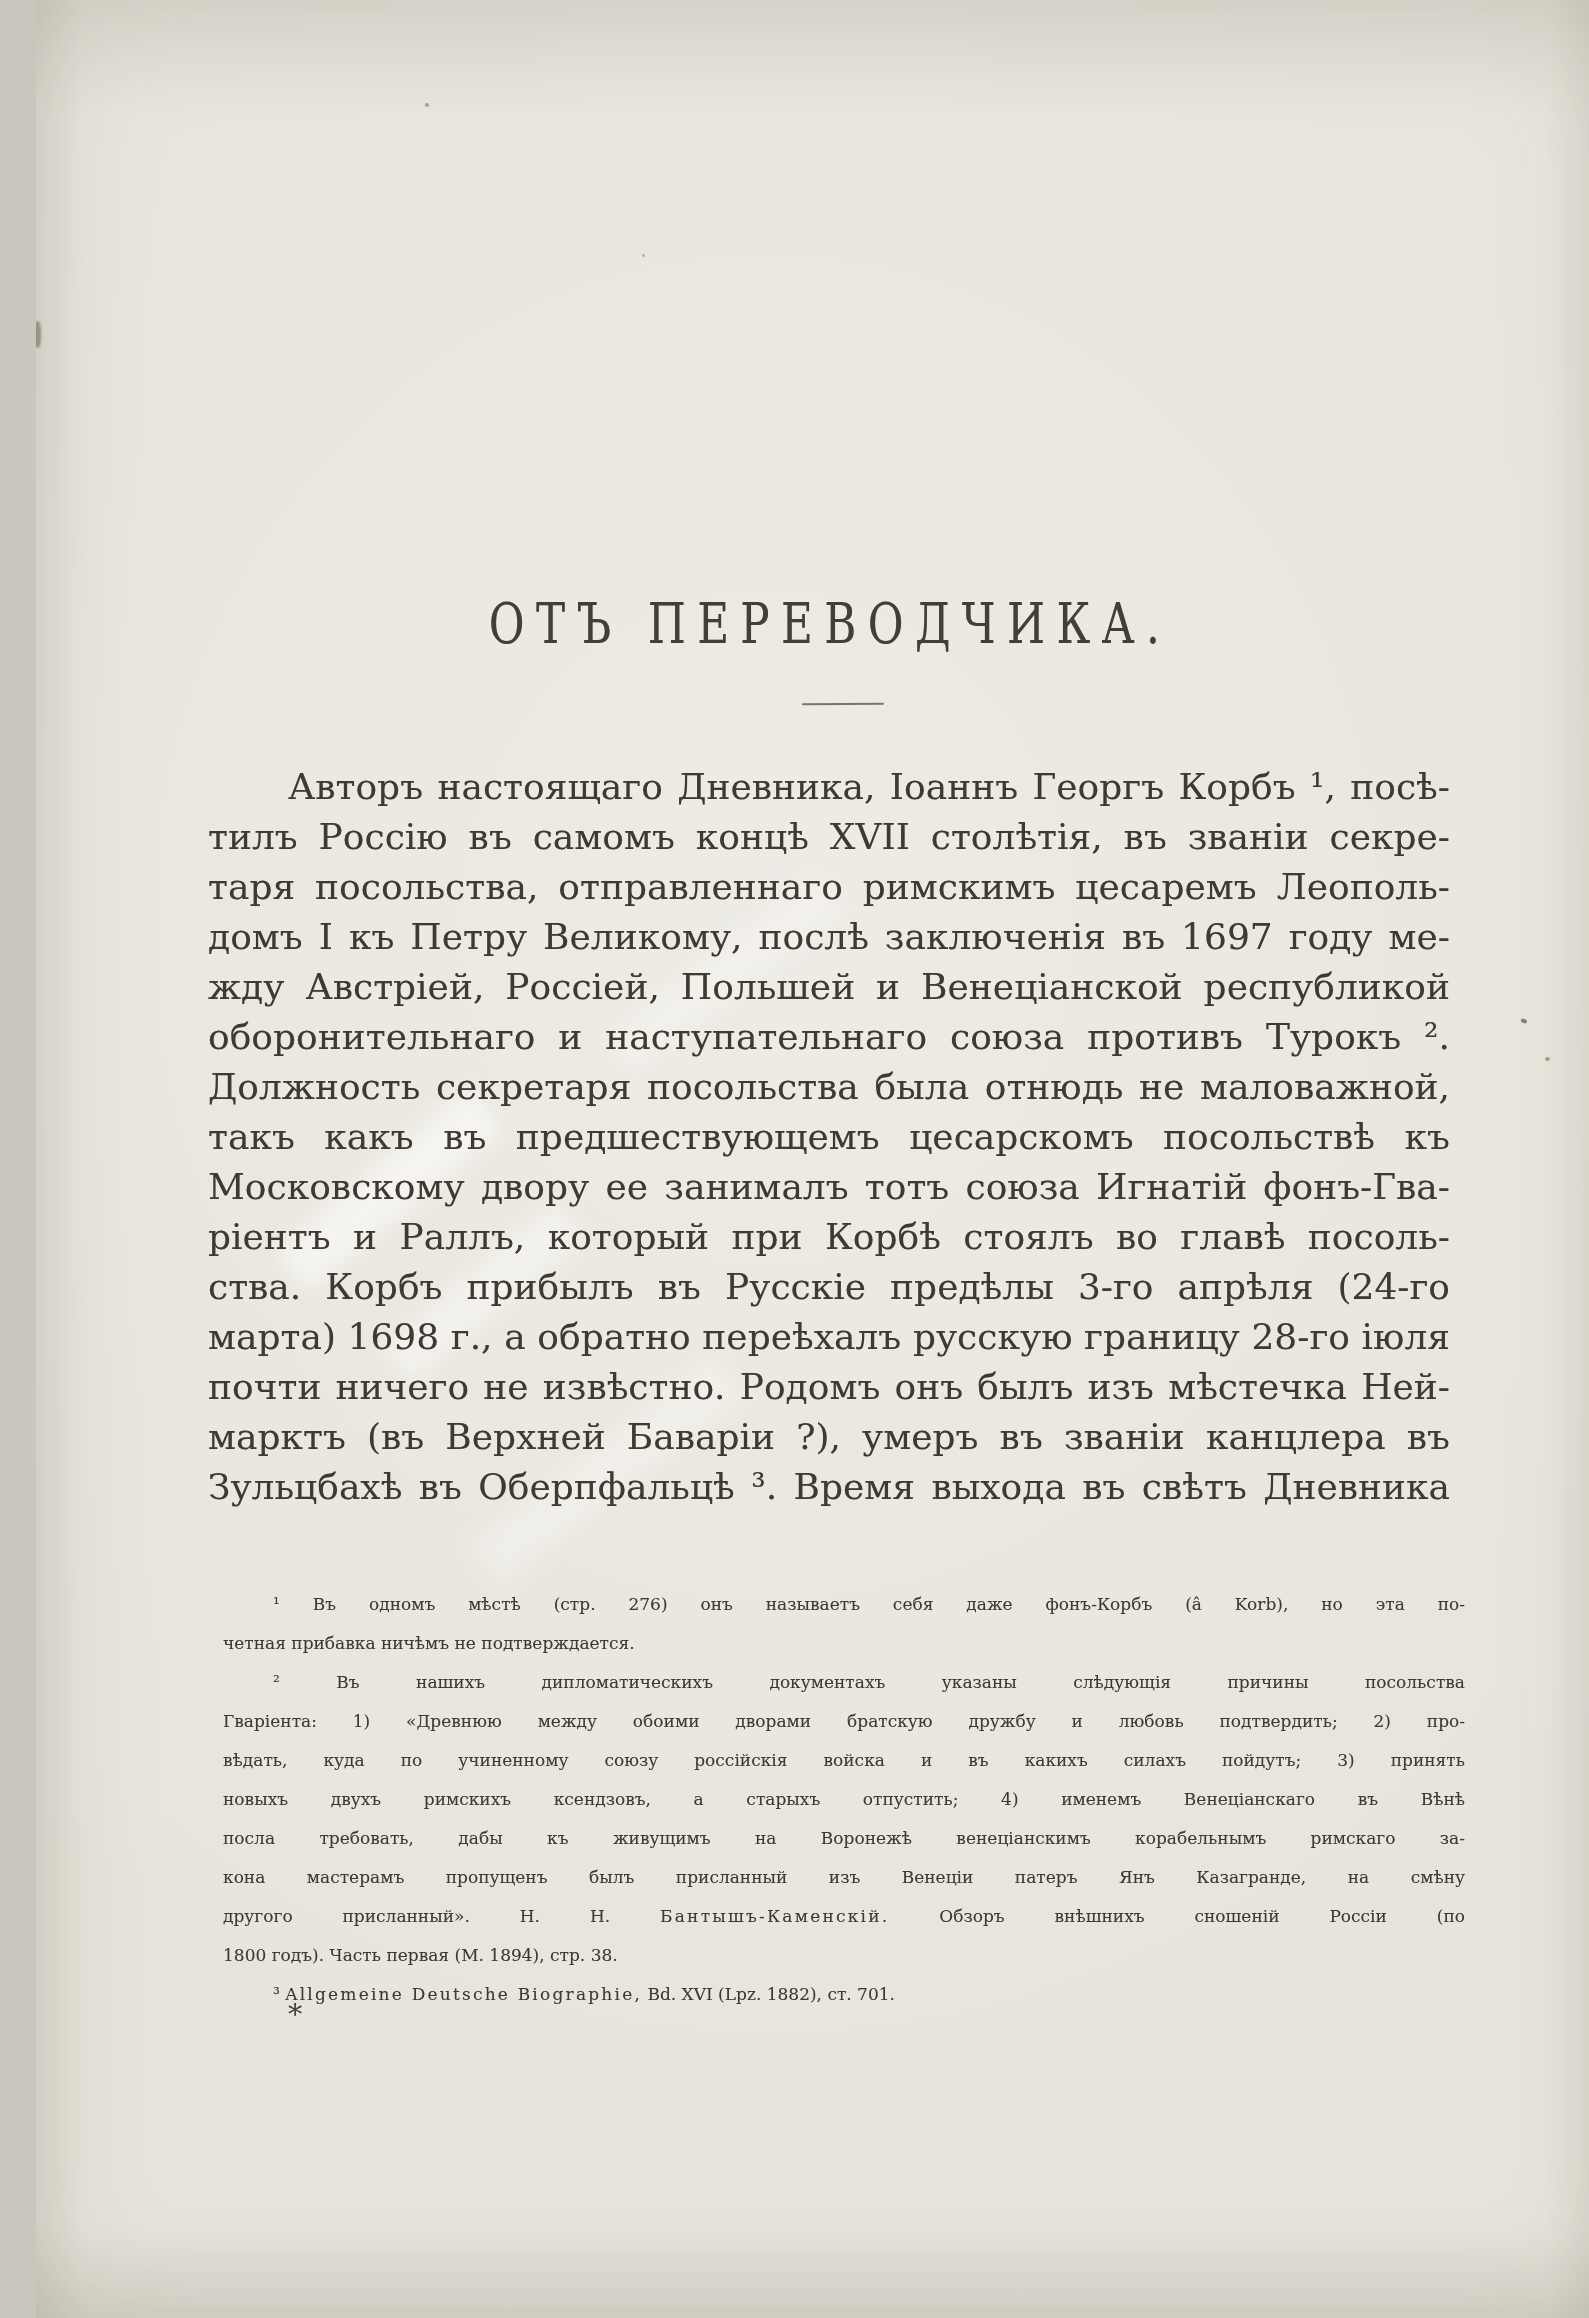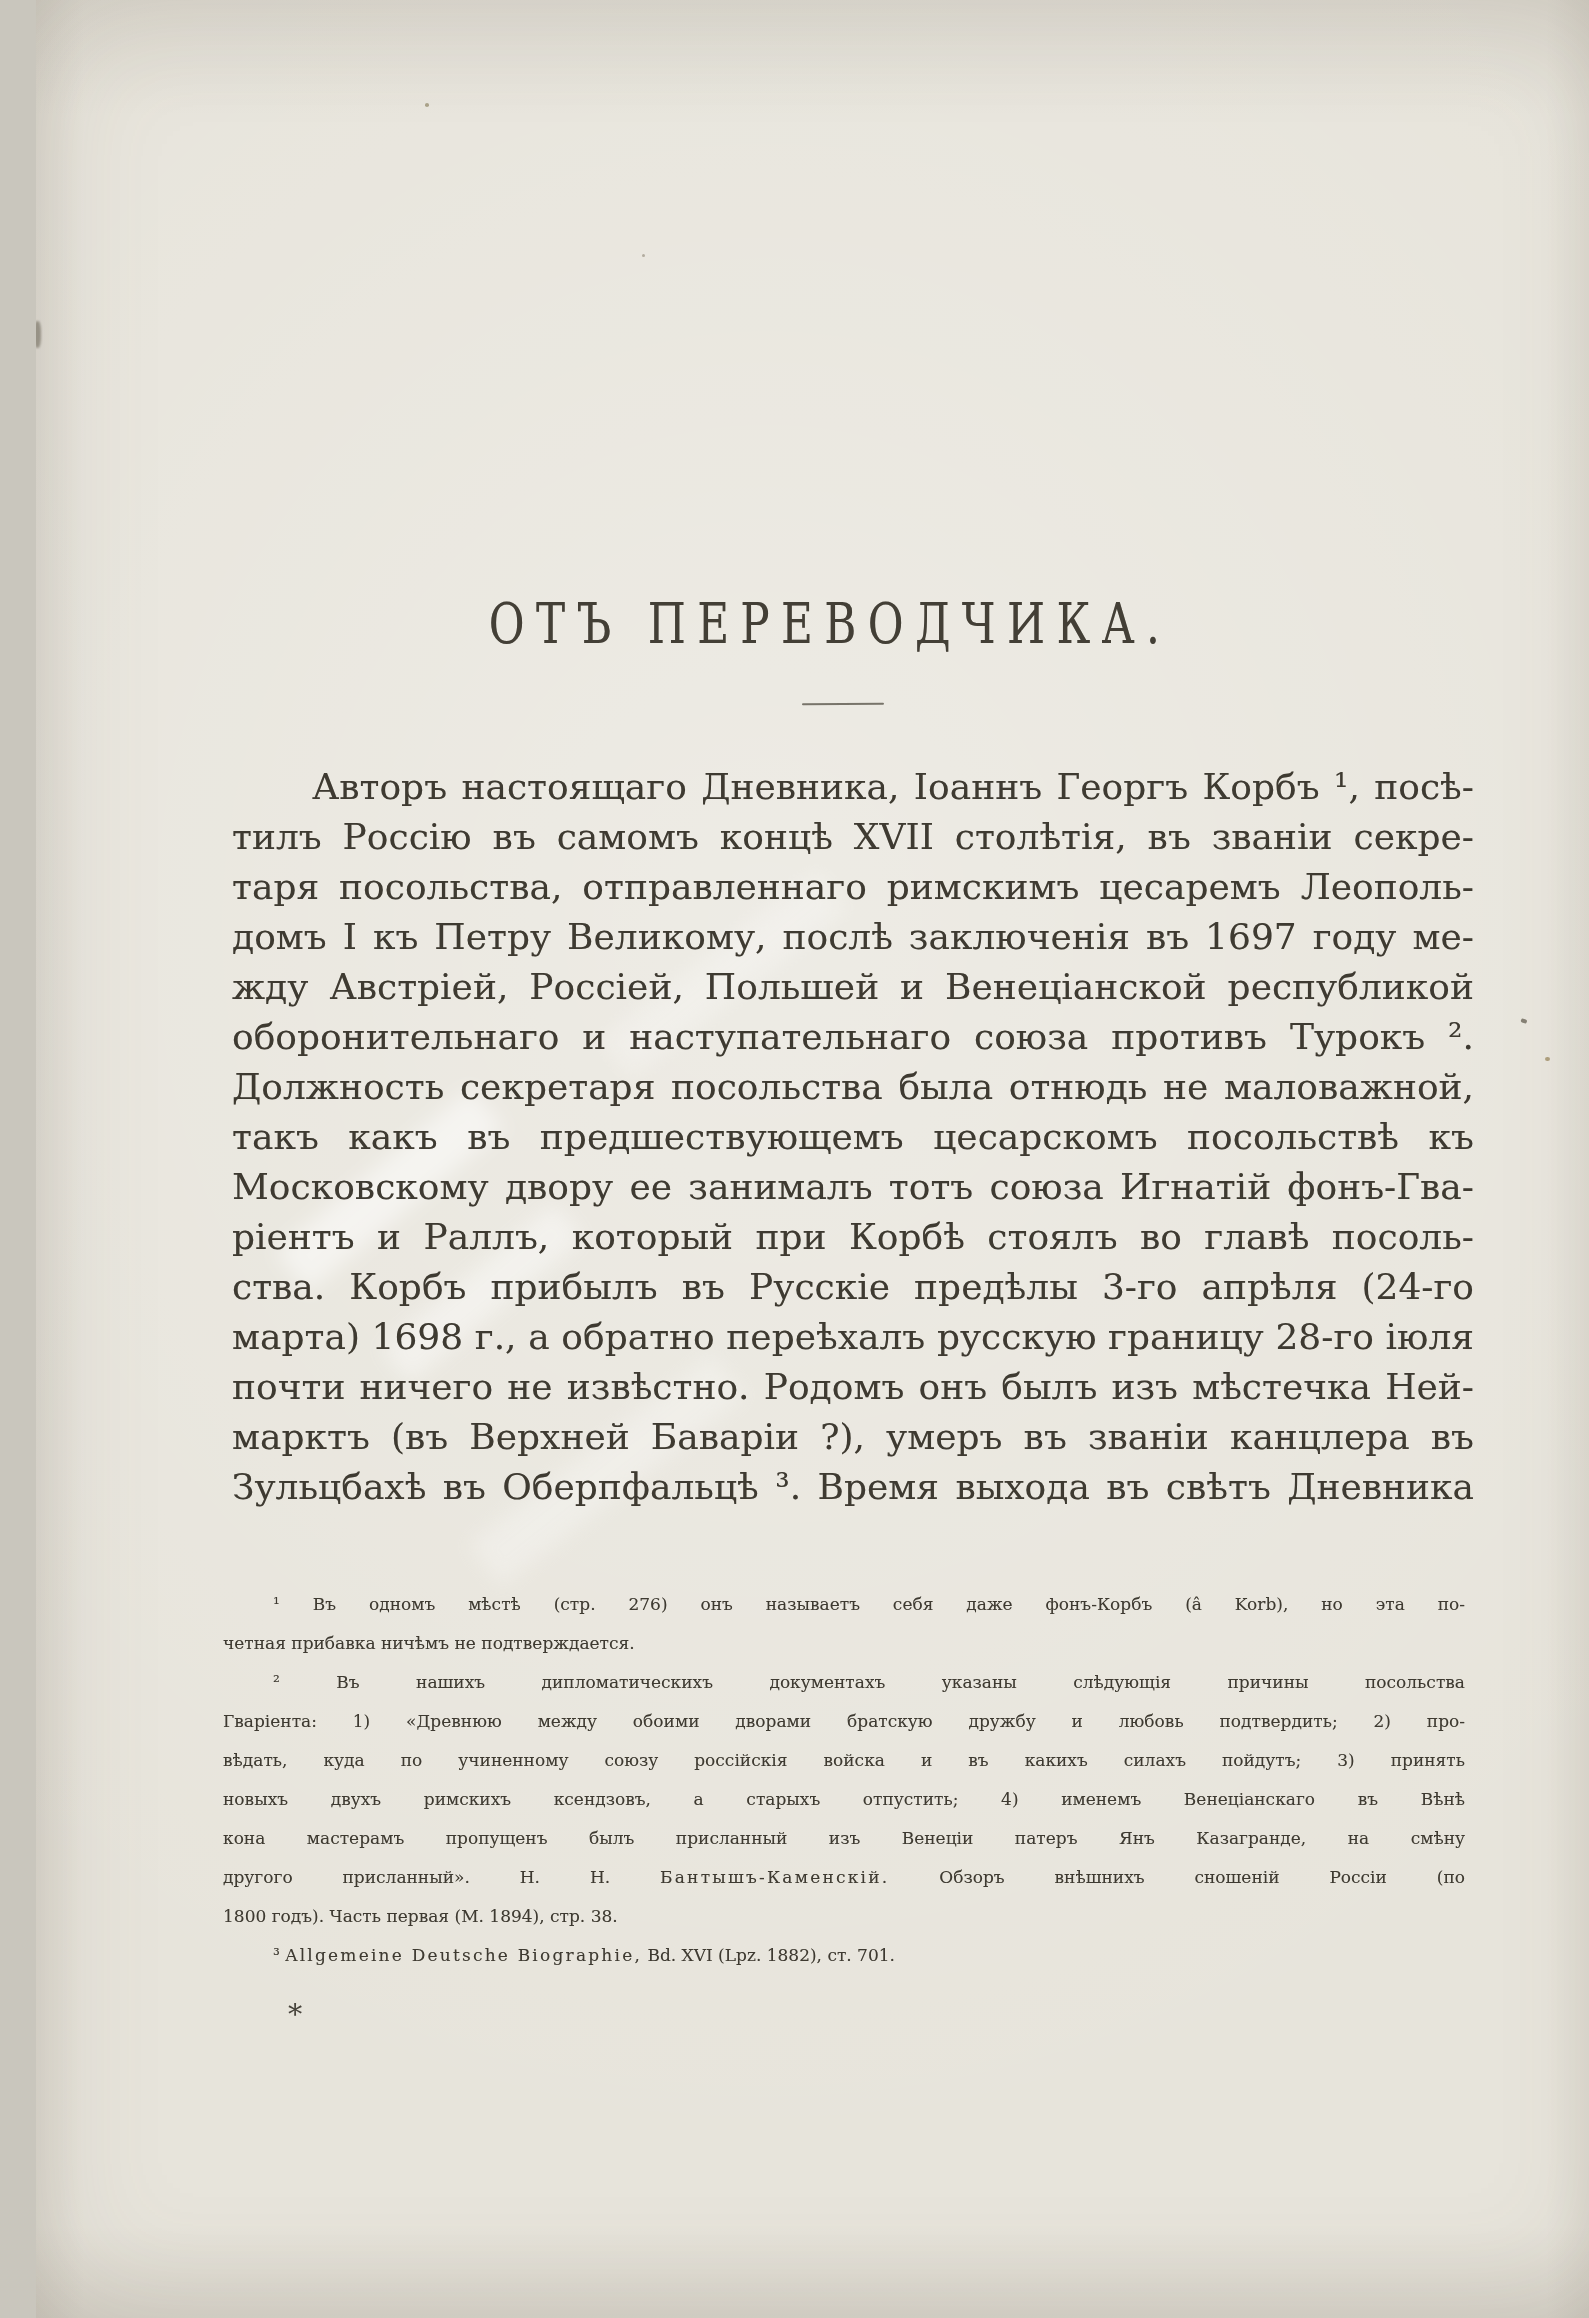--- a/index.html
+++ b/index.html
@@ -25,21 +25,21 @@
     transform:scaleX(0.78);
     color:#433f36;
     text-shadow:0 0 0.6px rgba(62,58,49,0.35);
     white-space:nowrap;
   }
   .title-rule{
     position:absolute;top:703px;left:766px;width:82px;height:2.4px;
     background:#4b463c;opacity:.72;border-radius:1.2px;transform:rotate(-0.4deg);
   }
   .body-text{
-    position:absolute;left:196px;top:762px;width:1242px;
+    position:absolute;left:172px;top:762px;width:1242px;
     font-size:36px;
     text-shadow:0 0 0.6px rgba(62,58,49,0.30);
   }
   .body-line{
     height:50px;line-height:50px;
     text-align:justify;text-align-last:justify;
     overflow:visible;white-space:nowrap;
     white-space:normal;
   }
   .footnotes{
@@ -102,20 +102,21 @@
       <div class="body-line"><span>Зульцбахѣ въ Оберпфальцѣ ³. Время выхода въ свѣтъ Дневника</span></div>
     </div>
 
   <div class="footnotes">
       <div class="fn-line indent"><span>¹ Въ одномъ мѣстѣ (стр. 276) онъ называетъ себя даже фонъ-Корбъ (â Korb), но эта по-</span></div>
       <div class="fn-line no-just"><span>четная прибавка ничѣмъ не подтверждается.</span></div>
       <div class="fn-line indent"><span>² Въ нашихъ дипломатическихъ документахъ указаны слѣдующія причины посольства</span></div>
       <div class="fn-line"><span>Гваріента: 1) «Древнюю между обоими дворами братскую дружбу и любовь подтвердить; 2) про-</span></div>
       <div class="fn-line"><span>вѣдать, куда по учиненному союзу россійскія войска и въ какихъ силахъ пойдутъ; 3) принять</span></div>
       <div class="fn-line"><span>новыхъ двухъ римскихъ ксендзовъ, а старыхъ отпустить; 4) именемъ Венеціанскаго въ Вѣнѣ</span></div>
+      <div class="fn-line"><span>посла требовать, дабы къ живущимъ на Воронежѣ венеціанскимъ корабельнымъ римскаго за-</span></div>
       <div class="fn-line"><span>кона мастерамъ пропущенъ былъ присланный изъ Венеціи патеръ Янъ Казагранде, на смѣну</span></div>
       <div class="fn-line"><span>другого присланный». Н. Н. </span><span class="spaced">Бантышъ-Каменскій.</span><span> Обзоръ внѣшнихъ сношеній Россіи (по</span></div>
       <div class="fn-line no-just"><span>1800 годъ). Часть первая (М. 1894), стр. 38.</span></div>
       <div class="fn-line indent no-just"><span>³ </span><span class="spaced">Allgemeine Deutsche Biographie,</span><span> Bd. XVI (Lpz. 1882), ст. 701.</span></div>
     </div>
 
   <div class="asterisk">*</div>
 
   <div class="speck s1"></div>
   <div class="speck s2"></div>

